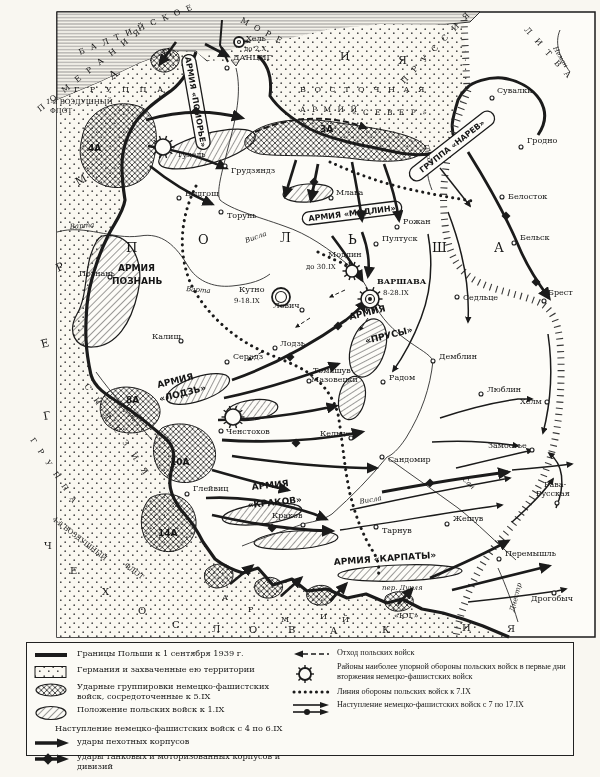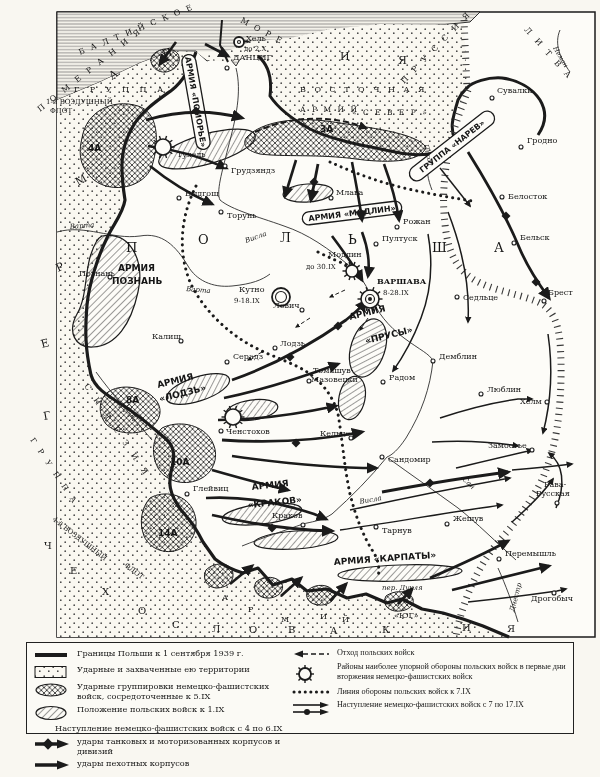--- a/index.html
+++ b/index.html
@@ -1,20 +1,20 @@
 <!DOCTYPE html>
 <html><head>
 <meta charset="utf-8">
 <style>
   html,body{margin:0;padding:0;background:#e9e7e0;}
   .stage{position:relative;width:600px;height:777px;background:#f9f7f1;overflow:hidden;
          font-family:"DejaVu Serif",serif;color:#1b1b1b;}
   #map-svg{position:absolute;left:0;top:0;}
   #map-svg text{fill:#151515;}
-  .legend{position:absolute;left:26px;top:642px;width:548px;height:92px;border:1.4px solid #222;
+  .legend{position:absolute;left:26px;top:642px;width:548px;height:114px;border:1.4px solid #222;
           background:#fbfaf5;display:flex;gap:6px;padding:5px 4px 2px 6px;box-sizing:border-box;
           font-size:8.2px;line-height:1.22;color:#181818;}
   .lcol{width:47%;display:flex;flex-direction:column;gap:2.5px;}
   .rcol{flex:1;display:flex;flex-direction:column;gap:2.5px;font-family:Liberation Serif, serif;}
   .lrow{display:flex;align-items:flex-start;gap:4px;}
   .sym{flex:0 0 40px;display:flex;justify-content:flex-start;padding-top:1px;}
   .rcol .sym{flex:0 0 42px;}
   .ltxt{flex:1;}
   .hdr .ltxt{margin-left:22px;}
 </style>
@@ -373,59 +373,59 @@
             </svg>
         </span>
         <span class="ltxt">Границы Польши к 1 сентября 1939 г.</span>
       </div>
       <div class="lrow">
         <span class="sym">
           <svg width="38" height="14">
               <rect x="2" y="1.5" width="31" height="11" fill="url(#dotP)" stroke="#1b1b1b" stroke-width="1"></rect>
             </svg>
         </span>
-        <span class="ltxt">Ударные и захваченные ею территории</span>
+        <span class="ltxt">Германия и захваченные ею территории</span>
       </div>
       <div class="lrow">
         <span class="sym">
           <svg width="38" height="16">
               <ellipse cx="18" cy="8" rx="15" ry="6" fill="url(#crossP)" stroke="#1b1b1b" stroke-width="1.1"></ellipse>
             </svg>
         </span>
         <span class="ltxt">Ударные группировки немецко-фашистских войск, сосредоточенные к 5.IX</span>
       </div>
       <div class="lrow">
         <span class="sym">
           <svg width="38" height="16">
               <ellipse cx="18" cy="8" rx="15" ry="6.5" fill="url(#hatchP)" stroke="#1b1b1b" stroke-width="1.2"></ellipse>
             </svg>
         </span>
         <span class="ltxt">Положение польских войск к 1.IX</span>
       </div>
       <div class="lrow hdr">
         <span class="ltxt">Наступление немецко-фашистских войск с 4 по 6.IX</span>
+      </div>
+      <div class="lrow">
+        <span class="sym">
+          <svg width="38" height="12">
+              <line x1="2" y1="6" x2="25" y2="6" stroke="#1b1b1b" stroke-width="3.5"></line>
+              <path d="M24,1.5 L36,6 L24,10.5 Z" fill="#1b1b1b"></path>
+            </svg>
+        </span>
+        <span class="ltxt">удары пехотных корпусов</span>
       </div>
       <div class="lrow">
         <span class="sym">
           <svg width="38" height="14">
               <line x1="2" y1="7" x2="25" y2="7" stroke="#1b1b1b" stroke-width="3.5"></line>
               <rect x="11" y="3" width="8" height="8" transform="rotate(45 15 7)" fill="#1b1b1b"></rect>
               <path d="M24,2.5 L36,7 L24,11.5 Z" fill="#1b1b1b"></path>
             </svg>
         </span>
         <span class="ltxt">удары танковых и моторизованных корпусов и дивизий</span>
-      </div>
-      <div class="lrow">
-        <span class="sym">
-          <svg width="38" height="12">
-              <line x1="2" y1="6" x2="25" y2="6" stroke="#1b1b1b" stroke-width="3.5"></line>
-              <path d="M24,1.5 L36,6 L24,10.5 Z" fill="#1b1b1b"></path>
-            </svg>
-        </span>
-        <span class="ltxt">удары пехотных корпусов</span>
       </div>
     </div>
     <div class="rcol">
       <div class="lrow">
         <span class="sym">
           <svg width="40" height="10">
               <path d="M12,5 H38" stroke="#1b1b1b" stroke-width="1.3" stroke-dasharray="5 3"></path>
               <path d="M12,1.5 L3,5 L12,8.5 Z" fill="#1b1b1b"></path>
             </svg>
         </span>

